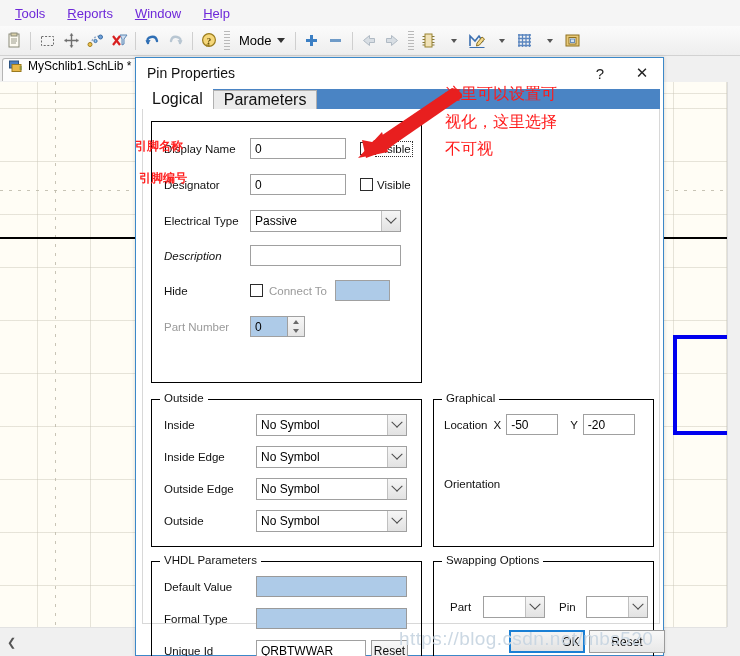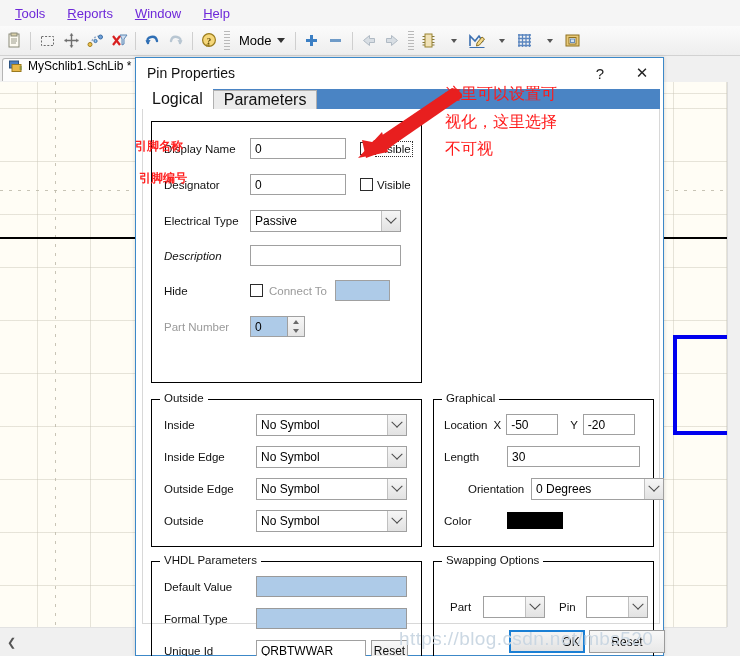--- a/index.html
+++ b/index.html
@@ -482,39 +482,25 @@
       <span class="legend">Graphical</span>
 
       <div class="row" style="left:10px; top:14px;">
         <span class="lbl">Location</span>
         <span class="lbl" style="margin-left:6px;">X</span>
         <div class="tbox" style="width:52px; margin-left:5px;">-50</div>
         <span class="lbl" style="margin-left:12px;">Y</span>
         <div class="tbox" style="width:52px; margin-left:5px;">-20</div>
       </div>
 
-      <div class="row" style="left:10px; top:46px;">
-        <span class="lbl" style="width:63px;">Length</span>
-        <div class="tbox" style="width:133px;">30</div>
-      </div>
-
-      <div class="row" style="left:10px; top:78px;margin-left:24px;">
+
+      <div class="row" style="left:10px; top:78px;">
         <span class="lbl" style="width:63px;">Orientation</span>
-        <div class="combo" style="width:133px;">
-          <span>0 Degrees</span>
-          <span class="arrowbox">
-              <i class="chev"></i>
-            </span>
-        </div>
-      </div>
-
-      <div class="row" style="left:10px; top:112px;">
-        <span class="lbl" style="width:63px;">Color</span>
-        <div class="colorswatch"></div>
-      </div>
+      </div>
+
     </div>
 
     <div class="group" style="left:8px; top:452px; width:271px; height:106px;">
       <span class="legend">VHDL Parameters</span>
 
       <div class="row" style="left:12px; top:46px;">
         <span class="lbl" style="width:92px;">Formal Type</span>
         <div class="tbox bluefield" style="width:151px;"></div>
       </div>
       <div class="row" style="left:12px; top:14px;">

